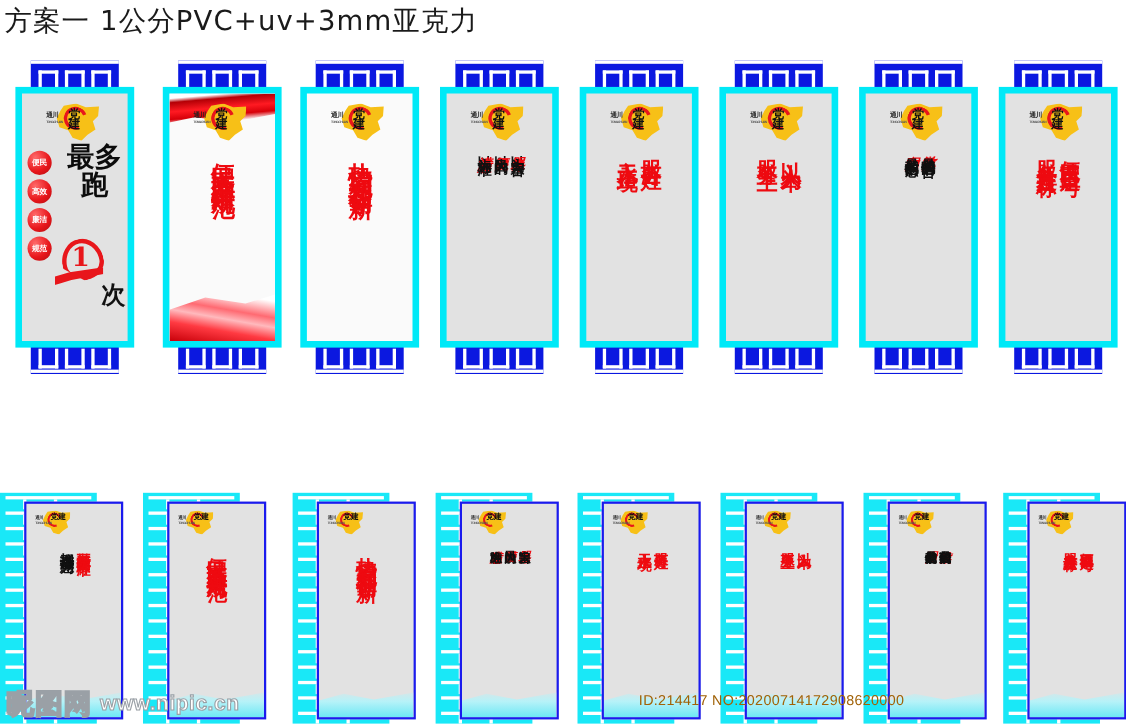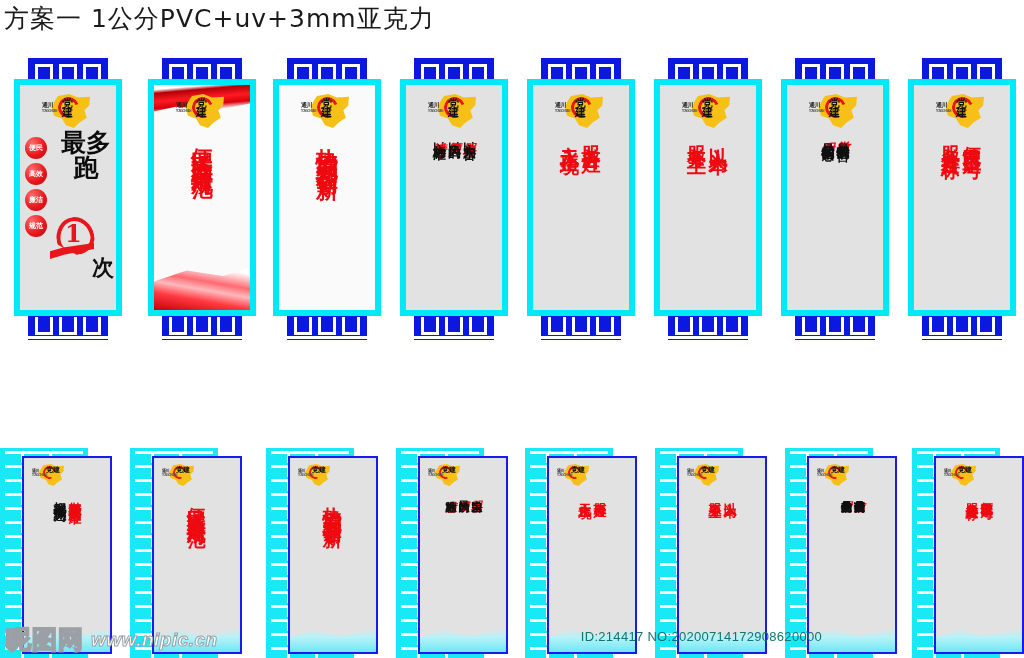--- a/index.html
+++ b/index.html
@@ -279,27 +279,27 @@
     display: flex; align-items: center; gap: 7px;
     pointer-events: none;
   }
   #watermark .wm-logo {
     font-size: 25px; font-weight: bold; color: #ffffff;
     -webkit-text-stroke: 2px #9aa0a6;
     letter-spacing: 1px;
     font-family: "DejaVu Sans", sans-serif;
   }
   #watermark .wm-url {
-    font-size: 19px; font-style: italic; font-weight: bold;
+    font-size: 19px; font-weight: bold;
     color: #ffffff; -webkit-text-stroke: 1px #9aa0a6;
     letter-spacing: 0.5px;
   }
   #idtag {
     position: absolute; right: 10px; bottom: 14px;
-    font-size: 13px; color: #0f766e;
+    font-size: 13px; color: #a16207;
     letter-spacing: 0.3px;
     pointer-events: none;
     white-space: nowrap;
     text-align: right;
   }
 </style>
 </head>
 <body>
 
 <div id="page">

